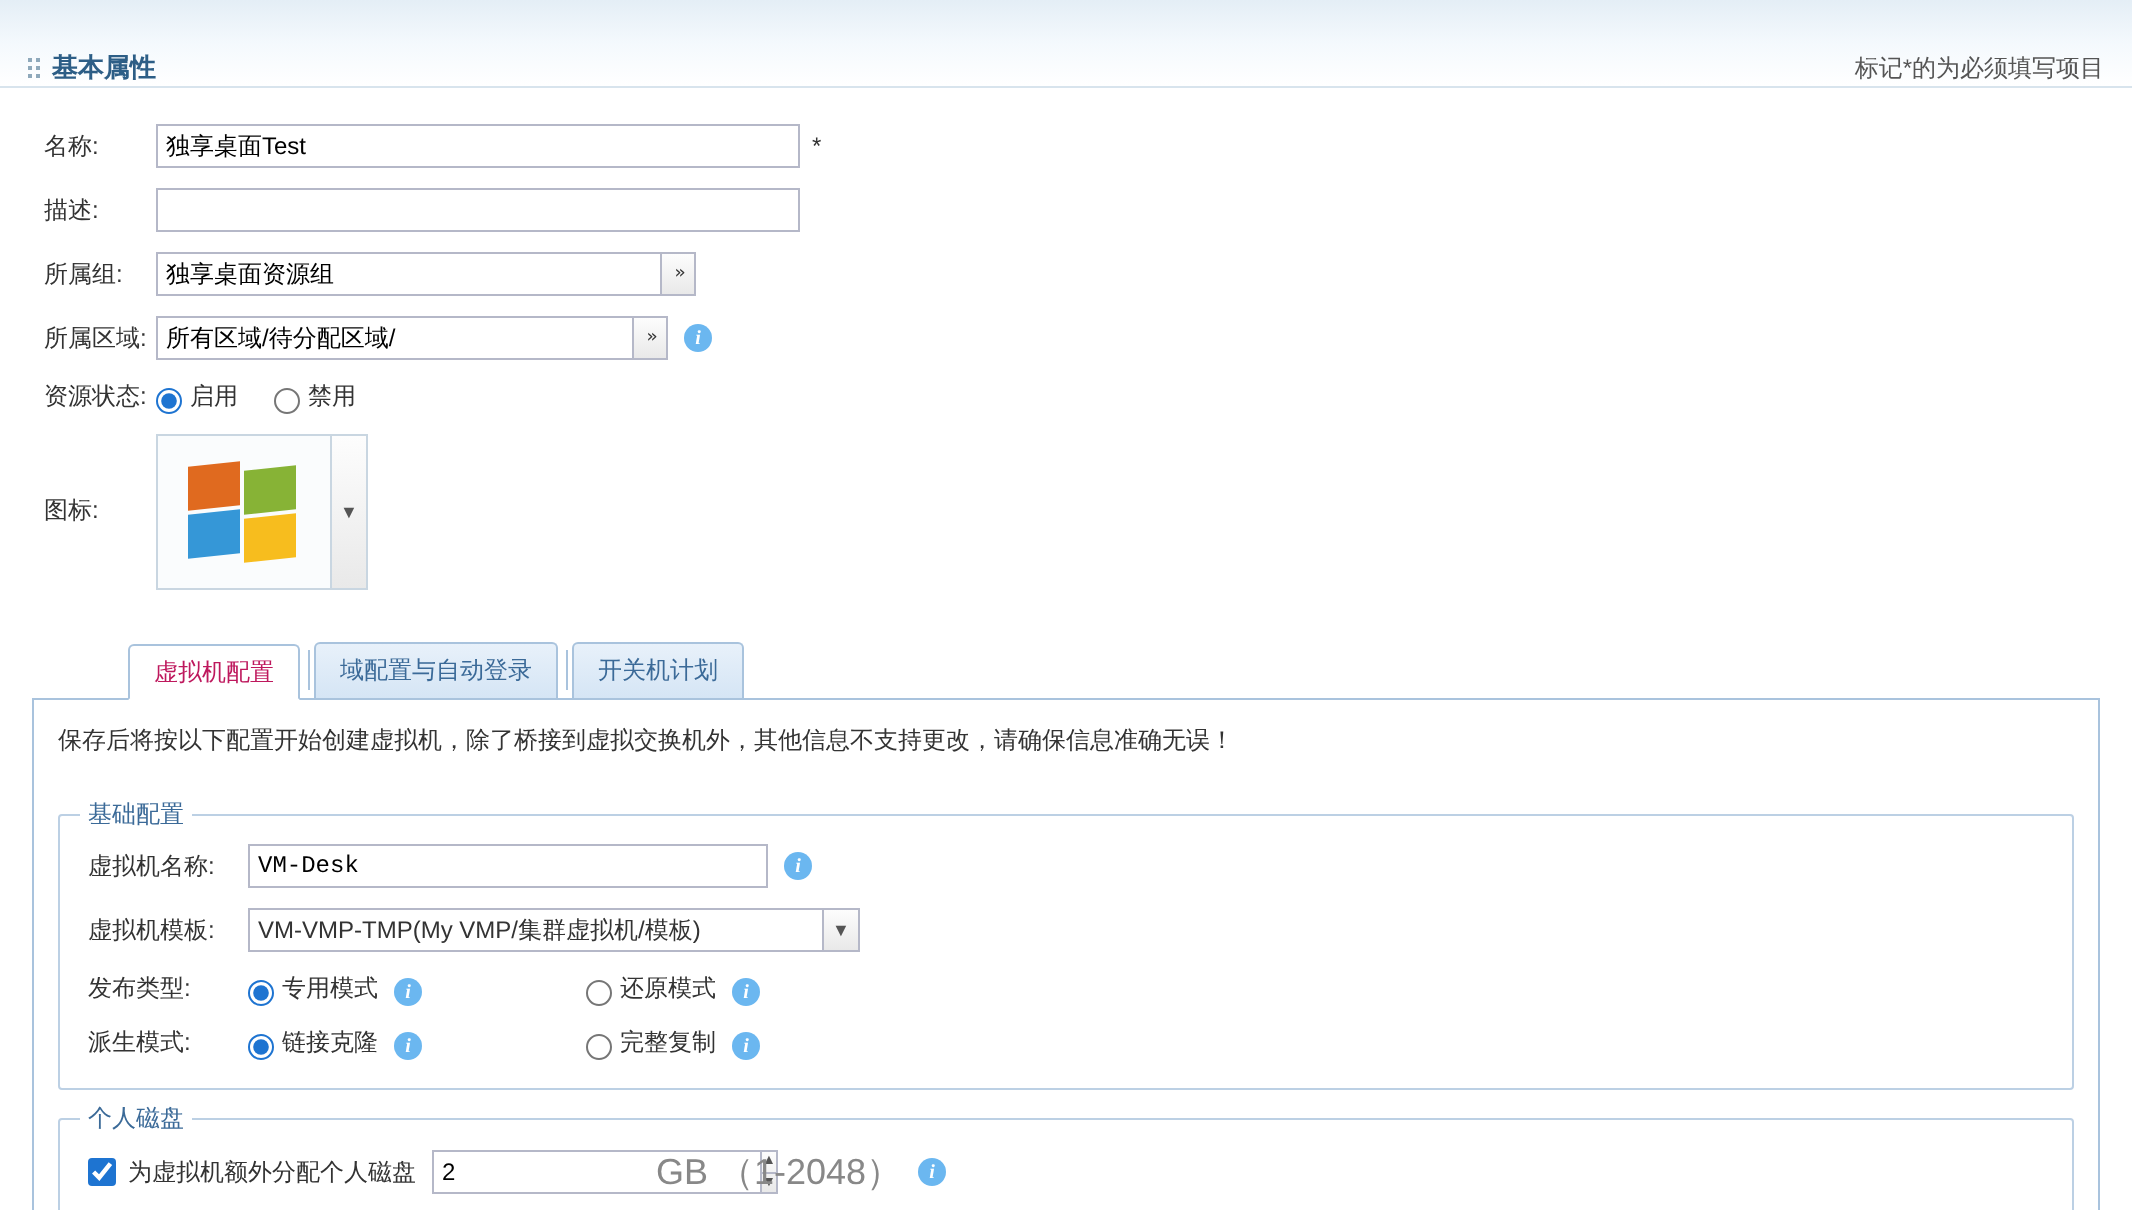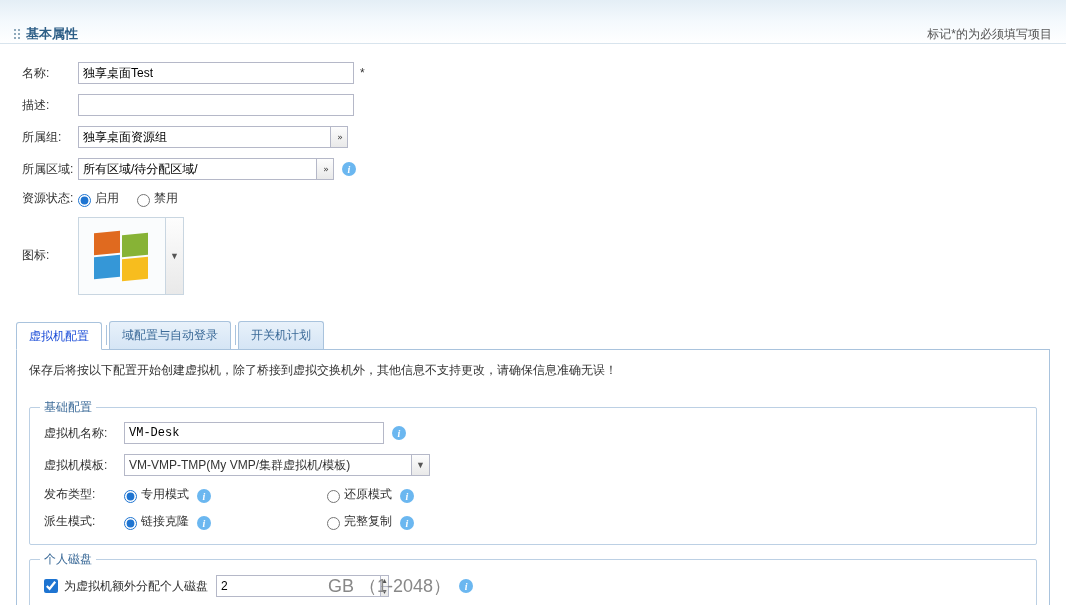--- a/index.html
+++ b/index.html
@@ -18,21 +18,21 @@
   .grip span { display:flex; gap:2px;}
   .grip i { width:2px;height:2px;background:#8fa9bb;display:block;}
   .title { font-weight:bold; color:#2d5e86; font-size:13px;}
   .header-right { color:#555; font-size:12px;}
 
   
   .form-area { padding:18px 22px 16px 22px; }
   .row { display:flex; align-items:center; margin-bottom:10px; }
   .row-multiline { align-items:flex-start;}
   .lbl { width:56px; color:#333; flex-shrink:0; }
-  .txt { height:22px; width:276px; border:1px solid #b5b8c8; padding:0 4px; font-size:12px; background:#fff;}
+  .txt { height:22px; width:322px; border:1px solid #b5b8c8; padding:0 4px; font-size:12px; background:#fff;}
   .req { margin-left:6px; color:#333; }
   .combo { display:flex; width:270px;}
   .combo .txt { flex:1; border-right:none;}
   .combo .btn-pick {
     width:18px;height:22px;border:1px solid #b5b8c8; background:linear-gradient(#fdfdfd,#e9e9e9);
     display:flex;align-items:center;justify-content:center;font-size:9px;font-family:monospace;cursor:pointer;letter-spacing:-2px;
   }
   .info-icon { width:14px;height:14px;border-radius:50%;background:#6bb7f0;color:#fff;display:inline-flex;align-items:center;justify-content:center;font-size:10px;font-weight:bold;margin-left:8px;font-family:Georgia,serif;font-style:italic;}
 
   .radio { display:flex; align-items:flex-end; margin-right:18px; }
@@ -56,35 +56,35 @@
   }
 
   
   .tabs-wrapper { padding:0 16px; }
   .tabs { display:flex; border-bottom:1px solid #a9c3dd; }
   .tab {
     padding:5px 12px 4px 12px; border:1px solid #a9c3dd; border-bottom:none;
     background:linear-gradient(#e8f1fa,#d5e5f5); margin-right:2px; color:#3b6a98;
     border-top-left-radius:3px;border-top-right-radius:3px; cursor:pointer;font-size:12px;
   }
-  .tab.active { background:#fff; position:relative; top:1px; color:#1d4ed8; border-bottom:1px solid #fff;}
+  .tab.active { background:#fff; position:relative; top:1px; color:#be185d; border-bottom:1px solid #fff;margin-left:48px;}
   .tab-vr { width:1px;height:20px;background:#a9c3dd; align-self:center; margin:0 2px;}
 
   .tab-body { border:1px solid #a9c3dd; border-top:none; padding:12px; }
   .tab-notice { color:#333; margin-bottom:28px; font-size:12px;}
 
   .fieldset { border:1px solid #bcd0e4; padding:14px; margin-bottom:14px; position:relative; border-radius:2px;}
   .fieldset .legend { position:absolute; top:-9px; left:10px; background:#fff; color:#3b6a98; padding:0 4px; font-size:12px;}
   .in-row { display:flex; align-items:center; margin-bottom:10px;}
   .in-lbl { width:80px; color:#333; flex-shrink:0;}
   .in-txt { height:22px; width:260px; border:1px solid #b5b8c8; padding:0 4px;font-size:12px;font-family:"Courier New",monospace;}
   .sel { height:22px; width:306px; border:1px solid #b5b8c8; font-size:12px;font-family:"Courier New",monospace; background:#fff;display:flex;align-items:center;padding:0 4px;position:relative;text-align:center;}
   .sel .arrow {position:absolute;right:0;top:0;width:18px;height:20px;border-left:1px solid #b5b8c8;background:linear-gradient(#fdfdfd,#e9e9e9);display:flex;align-items:center;justify-content:center;font-size:9px;color:#555;cursor:pointer;}
 
-  .opt-group { display:flex; gap:98px; }
+  .opt-group { display:flex; gap:64px; }
 
   .chk-row { display:flex; align-items:center; margin-bottom:8px;}
   .chk-row input[type=checkbox] { accent-color:#1e74d1; margin-right:6px;width:14px;height:14px;}
   .spin { display:flex; margin-left:8px; width:106px;}
   .spin input { flex:1; border:1px solid #b5b8c8; height:22px; padding:0 4px;font-size:12px;}
   .spin .sbtn { width:16px;border:1px solid #b5b8c8;border-left:none;background:linear-gradient(#fdfdfd,#e9e9e9);display:flex;flex-direction:column;}
   .spin .sbtn span{flex:1;display:flex;align-items:center;justify-content:center;font-size:7px;color:#555;cursor:pointer;}
   .spin .sbtn span:first-child{border-bottom:1px solid #b5b8c8;}
   .unit { color:#888; margin-left:6px; font-size:18px;}
 </style>

